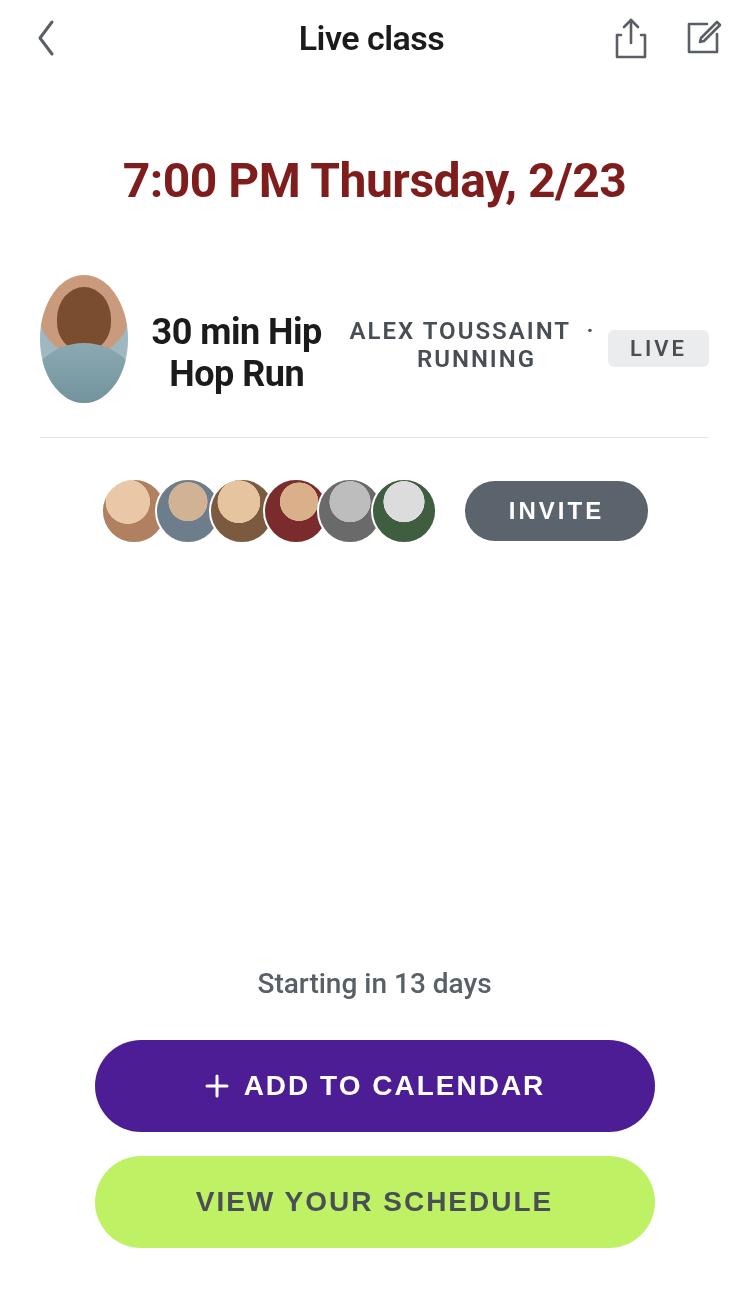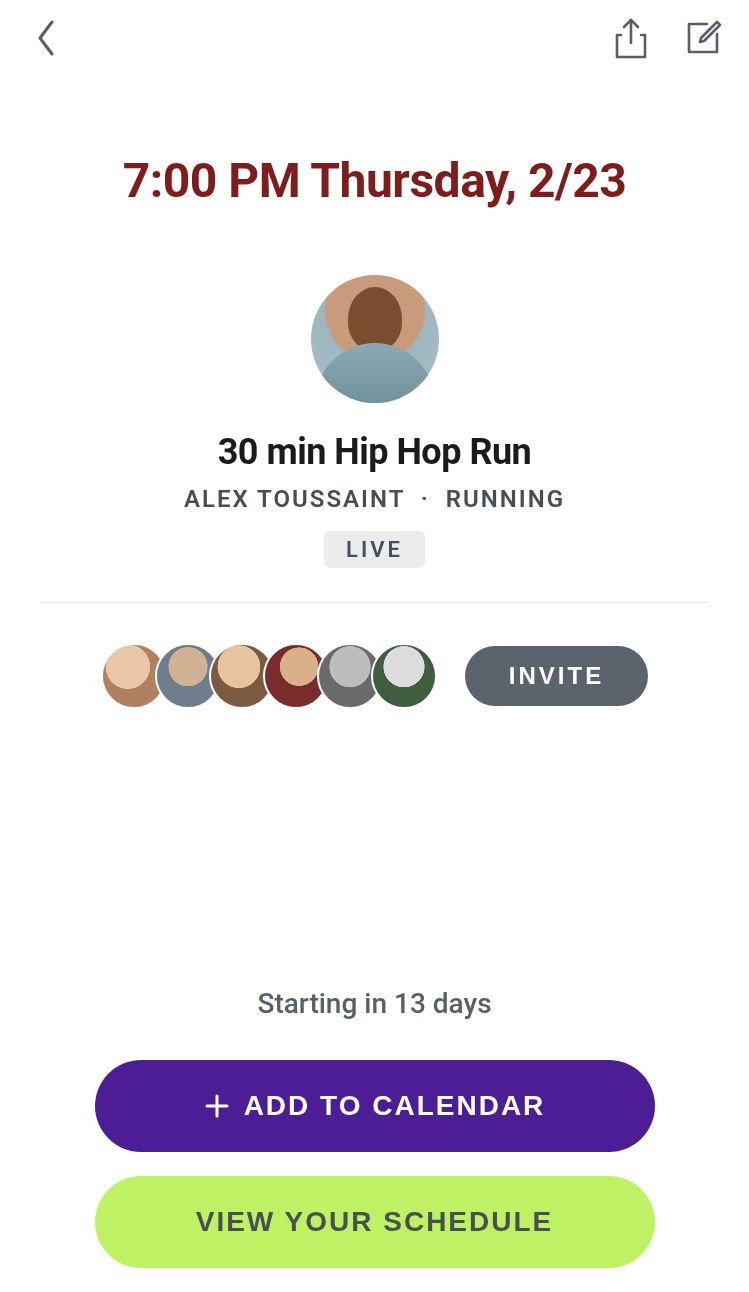--- a/index.html
+++ b/index.html
@@ -51,21 +51,21 @@
     text-align: center;
     font-size: 48px;
     font-weight: 700;
     letter-spacing: -0.5px;
     color: #7f1d1d;
   }
 
   .instructor-block {
     margin-top: 66px;
     display: flex;
-    flex-direction: column;
+    flex-direction: row;
     align-items: center;
   }
   .instructor-avatar {
     width: 128px; height: 128px;
     border-radius: 50%;
     background: radial-gradient(circle at 50% 28%, #5b3a26 0%, #5b3a26 18%, #c99a7b 19%, #c99a7b 44%, #9db6c0 45%, #a8c0c9 100%);
     position: relative;
     overflow: hidden;
   }
   
@@ -170,21 +170,21 @@
     font-size: 24px;
     font-weight: 700;
     letter-spacing: 3px;
     cursor: pointer;
   }
 
   
   .footer {
     position: absolute;
     left: 0; right: 0;
-    bottom: 24px;
+    bottom: 44px;
     padding: 0 48px;
     display: flex;
     flex-direction: column;
     align-items: center;
   }
   .starting-in {
     font-size: 28px;
     font-weight: 500;
     color: #585f67;
     margin-bottom: 40px;
@@ -222,20 +222,21 @@
 <body>
 
 <div class="header">
   <div class="left">
     <button class="icon-btn" aria-label="Back">
       <svg width="24" height="40" viewBox="0 0 24 40" fill="none" stroke="#5a5f66" stroke-width="3" stroke-linecap="round" stroke-linejoin="round">
           <polyline points="18,4 6,20 18,36"></polyline>
         </svg>
     </button>
   </div>
+  <div class="title">Live class</div>
   <div class="right">
     <button class="icon-btn" aria-label="Share">
       <svg width="36" height="42" viewBox="0 0 36 42" fill="none" stroke="#5a5f66" stroke-width="2.6" stroke-linecap="round" stroke-linejoin="round">
         <polyline points="11,10 18,3 25,10"></polyline>
         <line x1="18" y1="3" x2="18" y2="26"></line>
         <path d="M8 18 H4 V40 H32 V18 H28"></path>
       </svg>
     </button>
     <button class="icon-btn" aria-label="Compose">
       <svg width="40" height="40" viewBox="0 0 40 40" fill="none" stroke="#5a5f66" stroke-width="2.6" stroke-linecap="round" stroke-linejoin="round">

